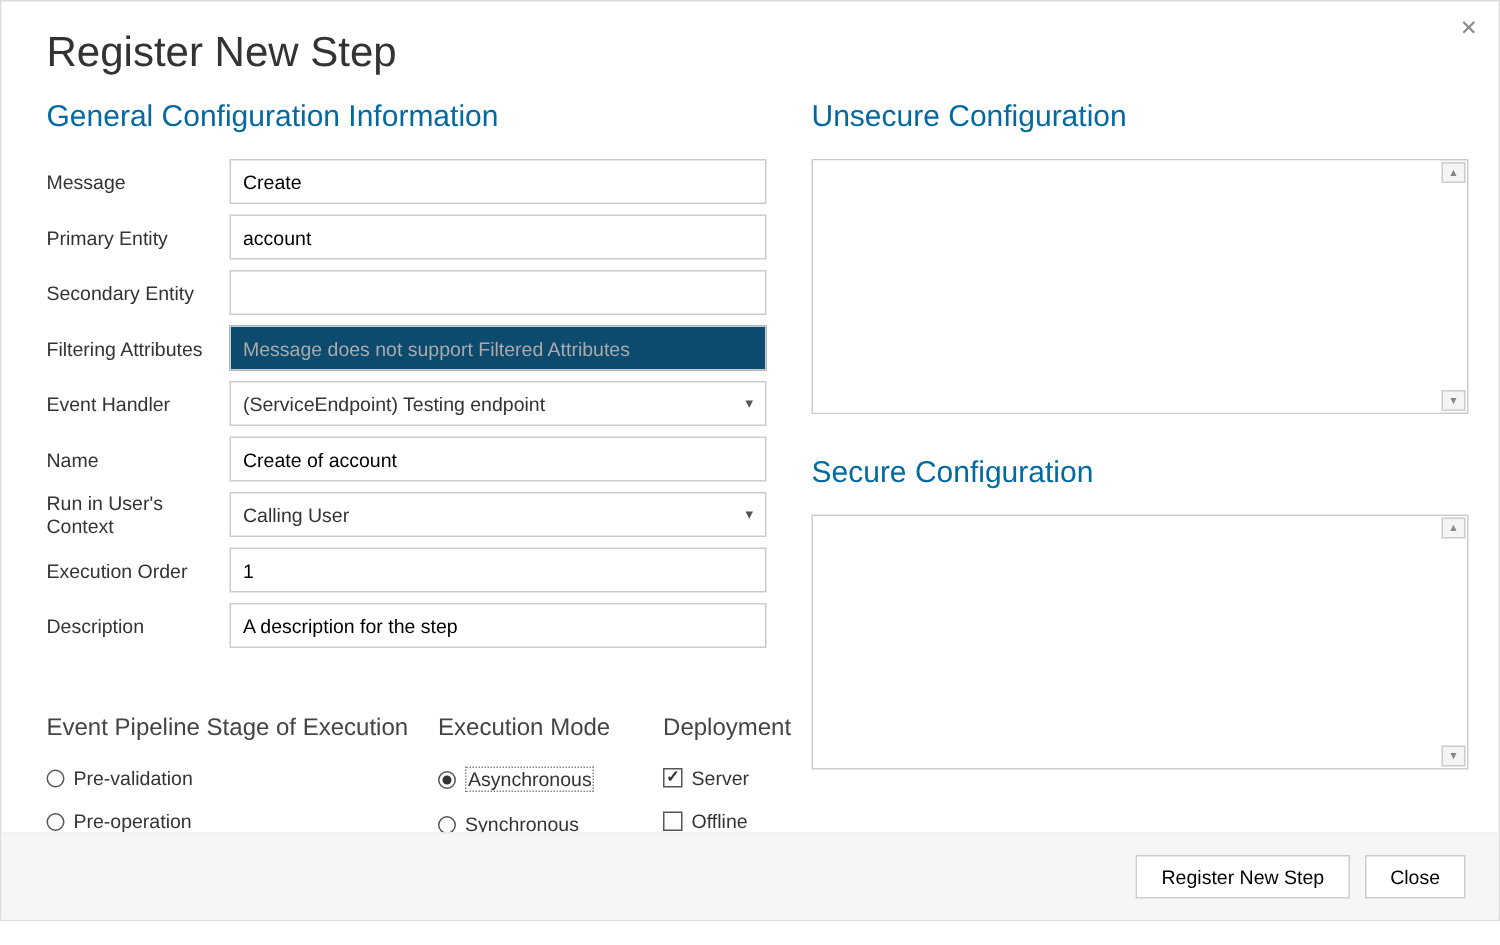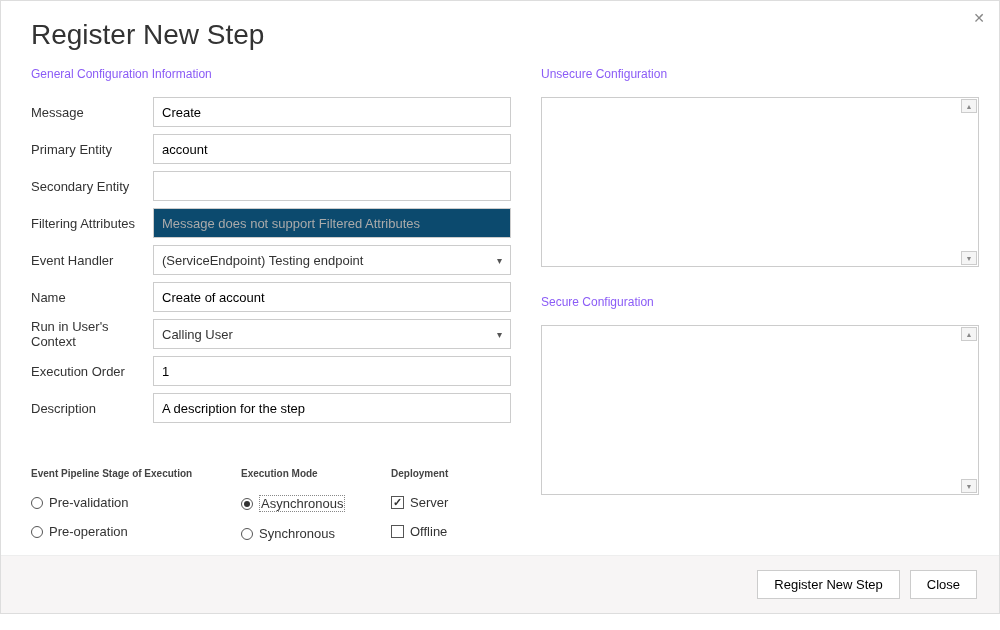--- a/index.html
+++ b/index.html
@@ -48,23 +48,23 @@
     width: 480px;
     display: flex;
     flex-direction: column;
   }
   .right-col {
     flex: 1;
     display: flex;
     flex-direction: column;
   }
   .section-header {
-    font-size: 12px;
+    font-size: 20px;
     font-weight: 400;
-    color: #8b5cf6;
+    color: #0369a1;
     margin: 0 0 16px 0;
   }
   .form-row {
     display: flex;
     align-items: center;
     margin-bottom: 7px;
   }
   .form-row label.fld {
     width: 122px;
     font-size: 13px;
@@ -99,22 +99,22 @@
   }
   .lower {
     display: flex;
     gap: 20px;
     margin-top: 38px;
   }
   .lower-col { flex: 1; }
   .lower-col.narrow { flex: 0 0 120px; }
   .lower-col.med { flex: 0 0 130px; }
   .lower-header {
-    font-size: 10px;
-    font-weight: 700;
+    font-size: 16px;
+    font-weight: 400;
     color: #444;
     margin-bottom: 16px;
     white-space: nowrap;
   }
   .radio-row, .check-row {
     display: flex;
     align-items: center;
     gap: 6px;
     margin-bottom: 14px;
     font-size: 13px;

